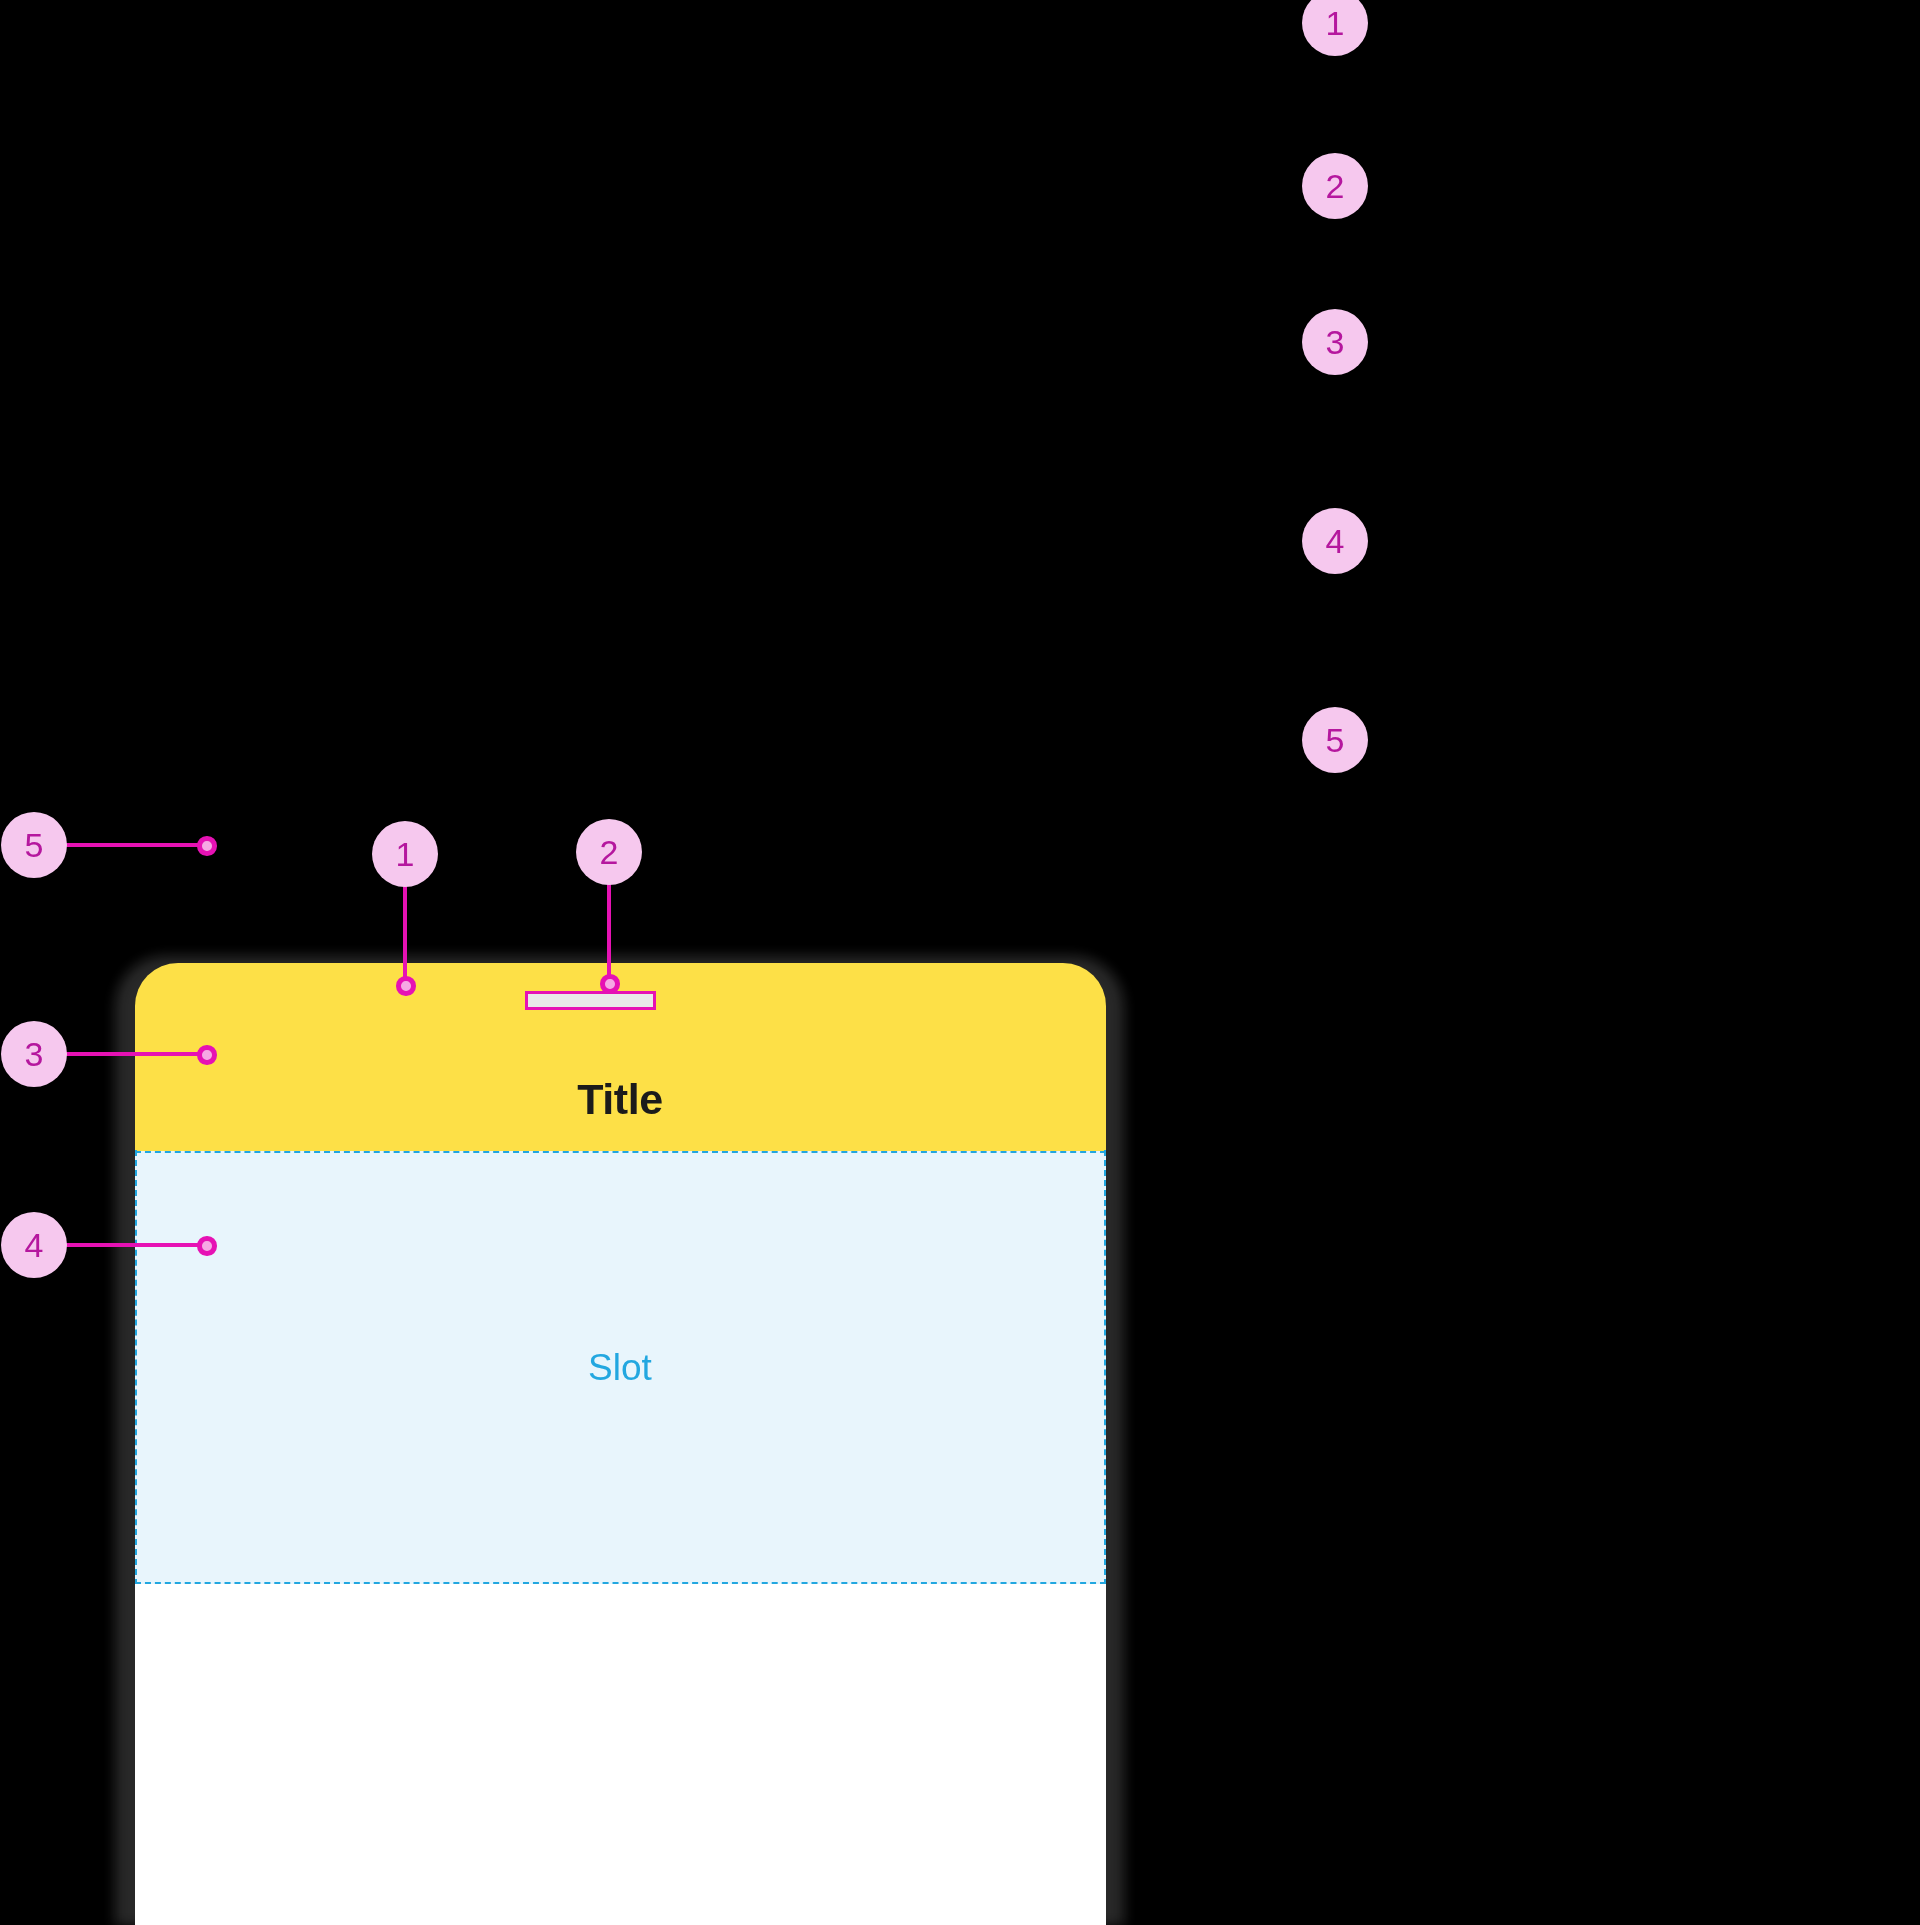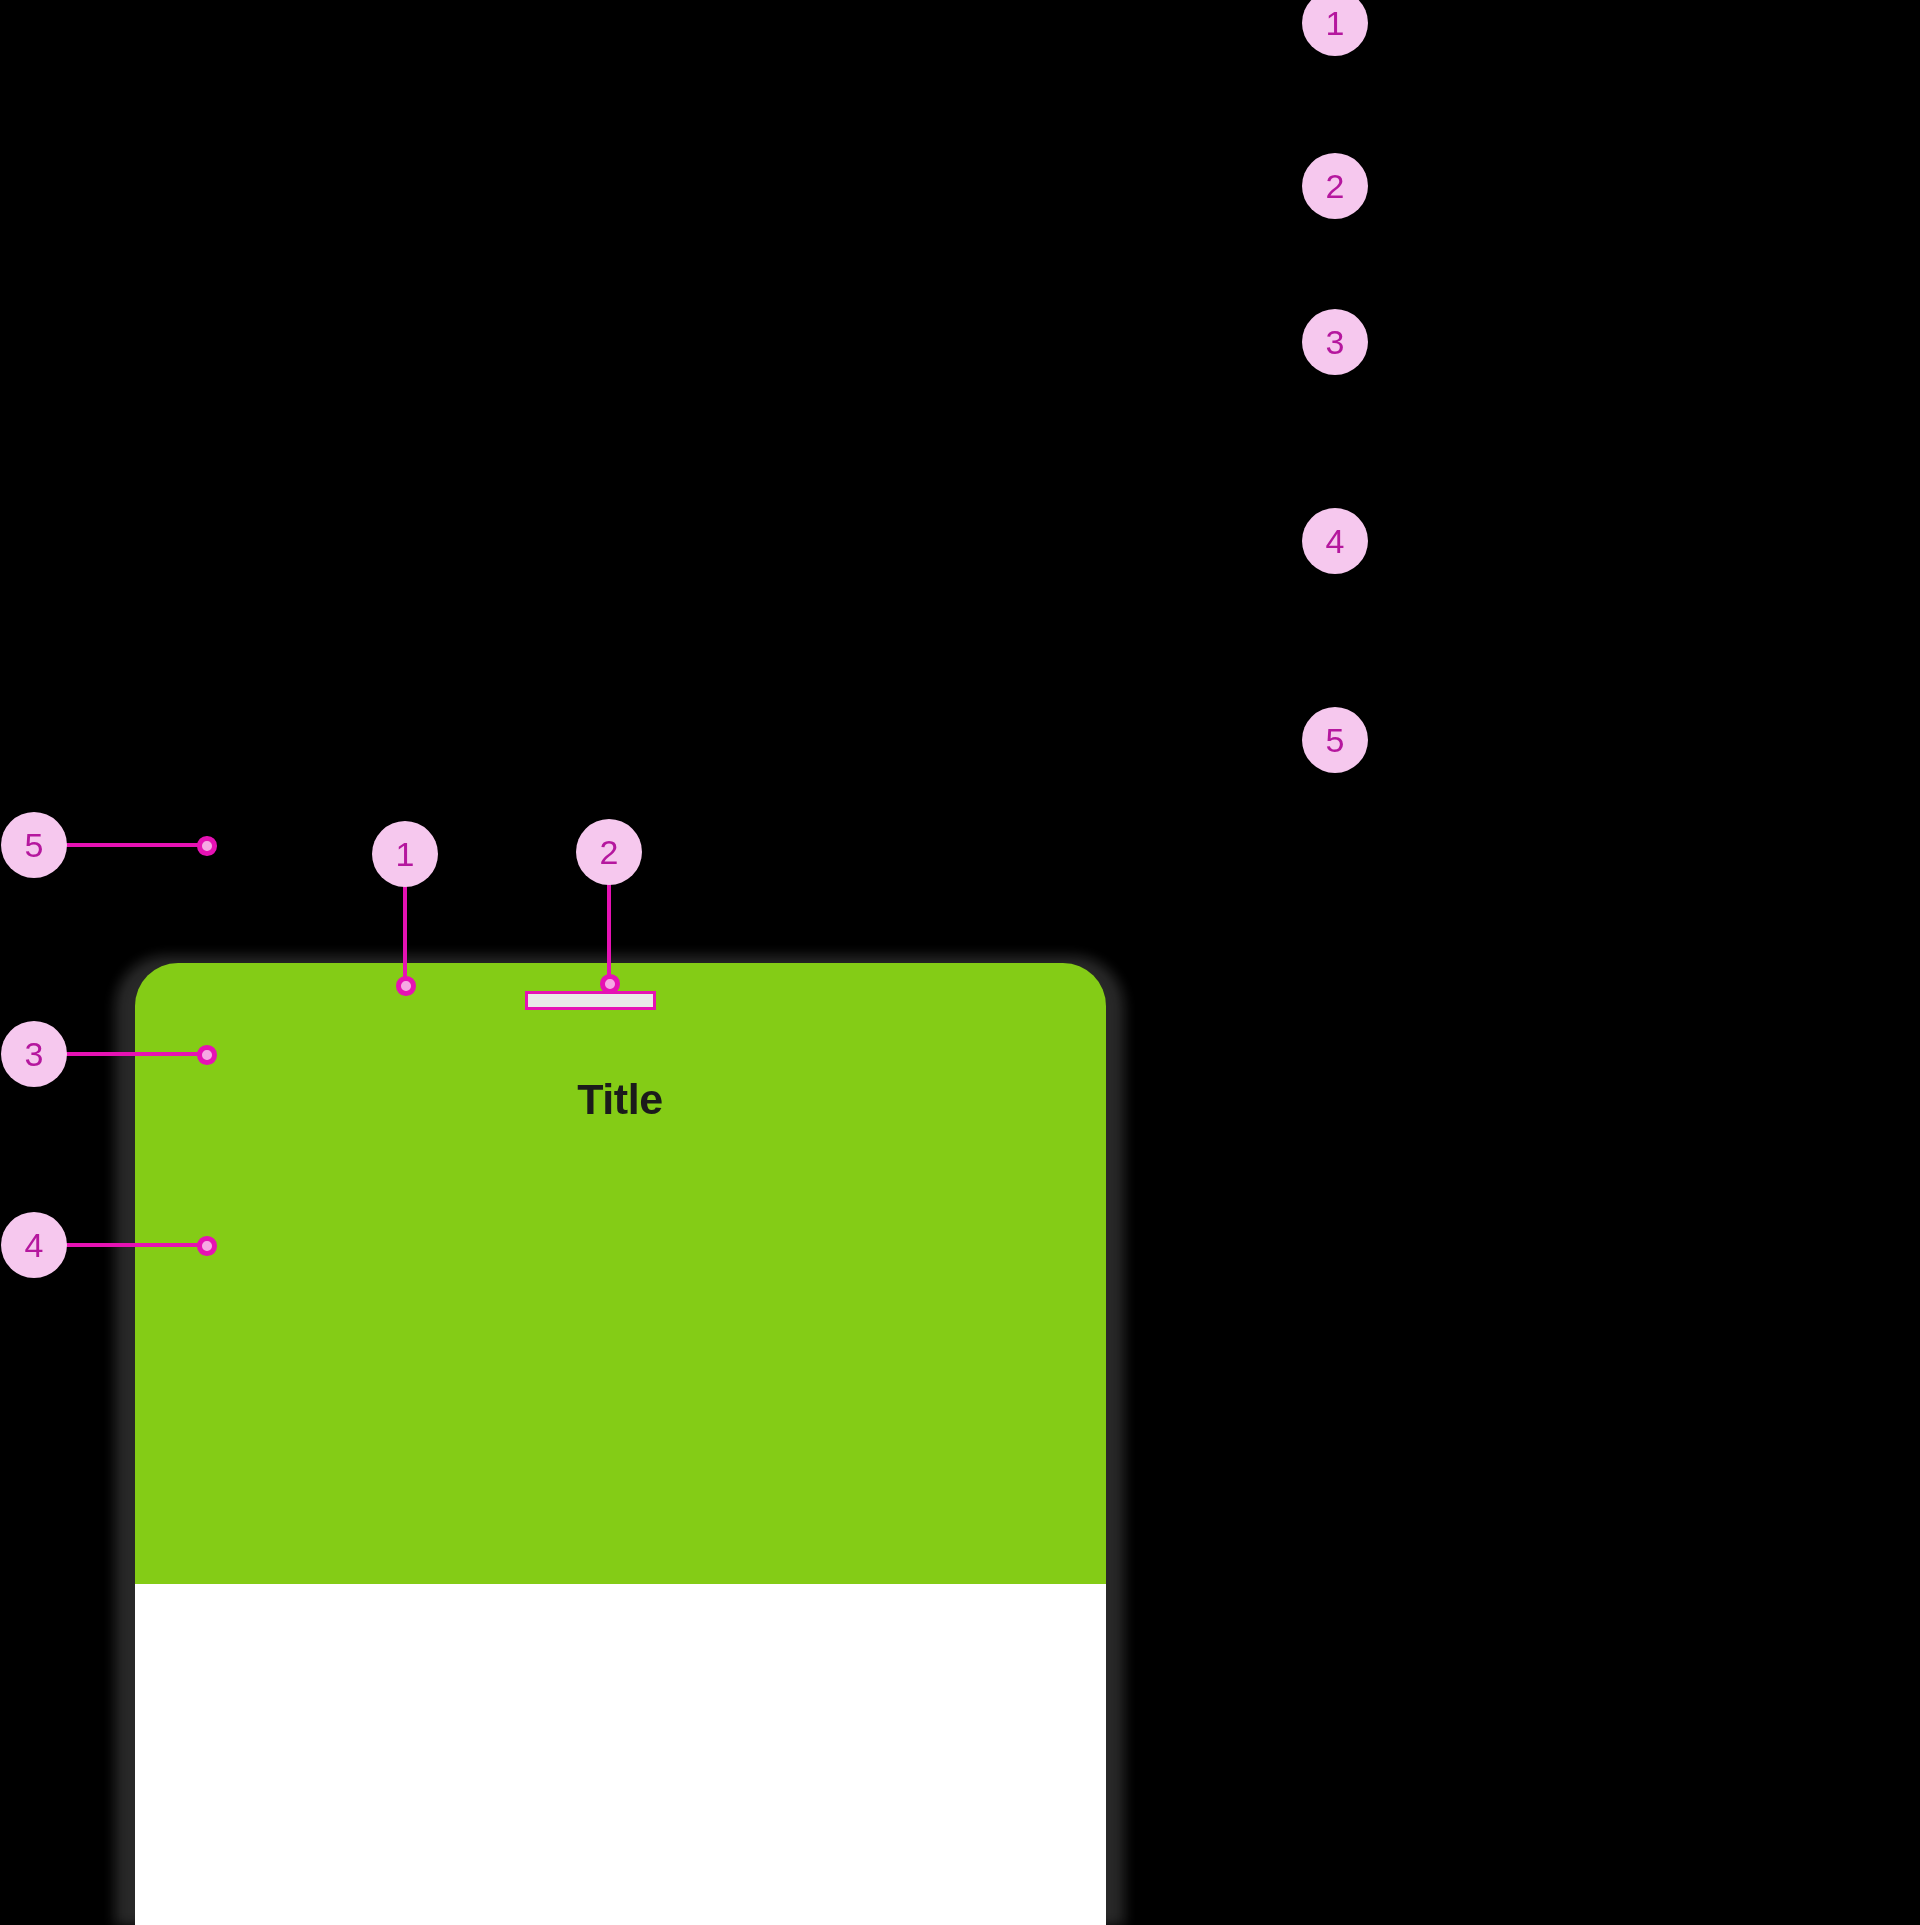--- a/index.html
+++ b/index.html
@@ -78,21 +78,21 @@
     background: #2b2b2b;
     filter: blur(6.2px);
     opacity: 0.95;
   }
   #phone-screen {
     position: absolute;
     left: 19.5px;
     top: 7px;
     width: 971px;
     height: 963px;
-    background: #84cc16;
+    background: #fde047;
     border-radius: 43px 43px 0 0;
     overflow: hidden;
   }
 
   
   #grabber-region {
     position: relative;
     height: 64px;
   }
   #grabber {
@@ -201,18 +201,21 @@
   <div id="phone-frame"></div>
 
   <div id="phone-screen">
 
     <div id="grabber-region">
       <div id="grabber"></div>
     </div>
 
     <div id="screen-title">Title</div>
 
+    <div id="slot-region">
+      <span id="slot-label">Slot</span>
+    </div>
 
     <div id="screen-bottom-fill"></div>
 
   </div>
 </div>
 
 
 </body></html>

